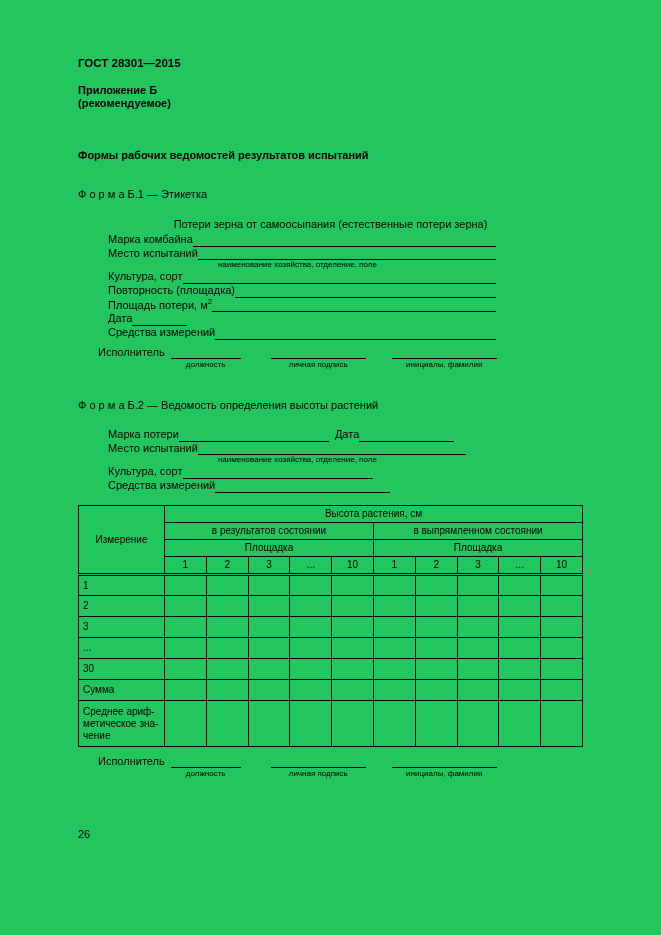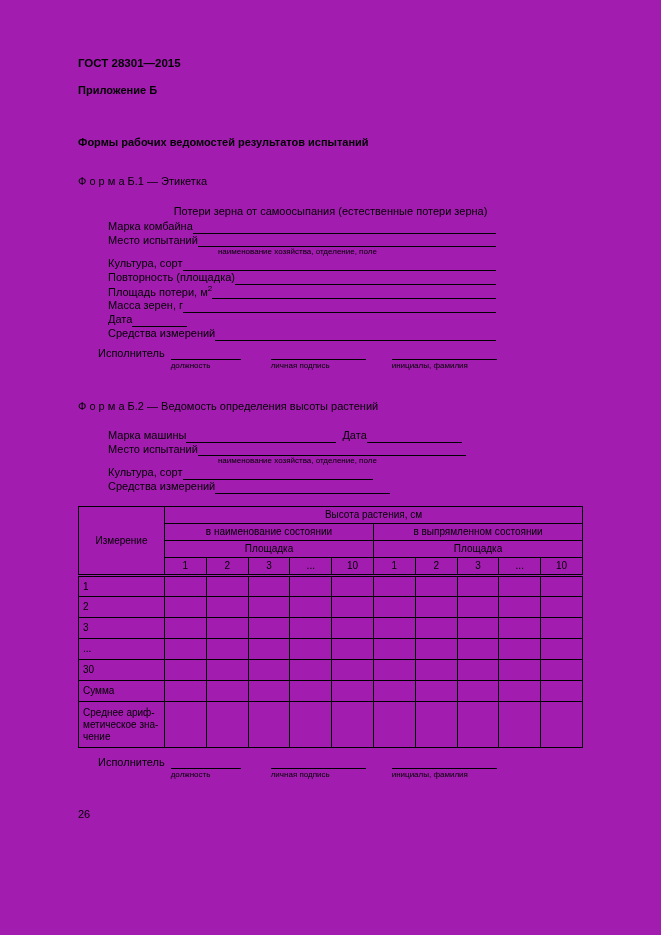--- a/index.html
+++ b/index.html
@@ -1,20 +1,20 @@
 <!DOCTYPE html>
 <html><head>
 <meta charset="utf-8">
 <style>
   * { margin:0; padding:0; box-sizing:border-box; }
   html,body { background:#ffffff; }
   .page {
     position:relative;
     width:661px; height:935px;
-    background:#a21caf; color:#000;
+    background:#22c55e; color:#000;
     font-family:"Liberation Sans", sans-serif;
     font-size:11px; line-height:13px;
     overflow:hidden;
   }
   .doc-number {
     position:absolute; left:78px; top:57px;
     font-weight:bold; font-size:11.5px;
   }
   .content { position:absolute; left:78px; top:84px; width:505px; }
 
@@ -37,52 +37,53 @@
   .fillcol { flex:1 1 auto; display:flex; flex-direction:column;justify-content:flex-end; }
   .fillcol.w268 { flex:0 0 268px; }
   .fillcol .fline { border-bottom:1px solid #000; height:13px; }
   .fnote { font-size:8px; line-height:9px; padding-left:20px; white-space:nowrap; }
 
   .executor { display:flex; margin-left:20px; margin-top:6px; }
   .executor.b2 { margin-top:8px; }
   .exec-label { height:14px; }
   .exec-slot { display:flex; flex-direction:column; }
   .exec-line { height:13px; border-bottom:1px solid #000; }
-  .exec-cap { font-size:8px; line-height:9px; text-align:left; padding-top:1px; white-space:nowrap; }
+  .exec-cap { font-size:8px; line-height:9px; text-align:center; padding-top:1px; white-space:nowrap; }
   .s1 { width:70px; margin-left:6px; }
   .s2 { width:95px; margin-left:30px; }
   .s3 { width:105px; margin-left:26px; }
 
   .htable {
     border-collapse:collapse; table-layout:fixed;
     width:505px; margin-top:12px;
     font-size:10px; line-height:12px;
   }
   .htable td { border:1px solid #000; padding:2px 3px; text-align:center; vertical-align:middle; }
   .htable td.measure-head { border-bottom:3px double #000; }
   .htable tr.nums td { border-bottom:3px double #000; }
   .htable td.row-label { text-align:left; padding-left:4px; }
   .htable tbody tr { height:21px; }
   .htable tbody tr.avg-row { height:46px; }
   .htable tbody td.avg { vertical-align:top; padding-top:5px; }
   .avg-line { display:block; }
 
   .b2-title { margin-top:30px; }
-  .page-number { position:absolute; left:78px; top:808px; }
+  .page-number { position:absolute; left:78px; top:828px; }
 </style>
 </head>
 <body>
 
 <div class="page">
 
   <div class="doc-number">ГОСТ 28301—2015</div>
 
   <div class="content">
 
     <div class="appendix-title">Приложение Б</div>
+    <div class="appendix-note">(рекомендуемое)</div>
 
     <div class="forms-heading">Формы рабочих ведомостей результатов испытаний</div>
 
     <div class="form-title">Ф о р м а  Б.1 — Этикетка</div>
     <div class="form-subtitle">Потери зерна от самоосыпания (естественные потери зерна)</div>
 
     <div class="fields">
       <div class="field">
         <span class="flabel">Марка комбайна</span>
         <span class="fill"></span>
@@ -100,24 +101,20 @@
       </div>
       <div class="field">
         <span class="flabel">Повторность (площадка)</span>
         <span class="fill"></span>
       </div>
       <div class="field">
         <span class="flabel"><span>Площадь потери, м</span><sup>2</sup></span>
         <span class="fill"></span>
       </div>
       <div class="field">
-        <span class="flabel">Масса зерен, г</span>
-        <span class="fill"></span>
-      </div>
-      <div class="field">
         <span class="flabel">Дата</span>
         <span class="fill-fixed w55"></span>
       </div>
       <div class="field">
         <span class="flabel">Средства измерений</span>
         <span class="fill"></span>
       </div>
     </div>
 
     <div class="executor">
@@ -133,21 +130,21 @@
       <span class="exec-slot s3">
         <span class="exec-line"></span>
         <span class="exec-cap">инициалы, фамилия</span>
       </span>
     </div>
 
     <div class="form-title b2-title">Ф о р м а  Б.2 — Ведомость определения высоты растений</div>
 
     <div class="fields b2" style="margin-top:16px;">
       <div class="field">
-        <span class="flabel">Марка машины</span>
+        <span class="flabel">Марка потери</span>
         <span class="fill-fixed w150"></span>
         <span class="flabel gap">Дата</span>
         <span class="fill-fixed w95"></span>
       </div>
       <div class="field tall">
         <span class="flabel">Место испытаний</span>
         <span class="fillcol w268">
           <span class="fline"></span>
           <span class="fnote">наименование хозяйства, отделение, поле</span>
         </span>
@@ -166,21 +163,21 @@
       <colgroup>
         <col style="width:86px">
         <col span="10">
       </colgroup>
       <thead>
         <tr>
           <td rowspan="4" class="measure-head">Измерение</td>
           <td colspan="10">Высота растения, см</td>
         </tr>
         <tr>
-          <td colspan="5">в наименование состоянии</td>
+          <td colspan="5">в результатов состоянии</td>
           <td colspan="5">в выпрямленном состоянии</td>
         </tr>
         <tr>
           <td colspan="5">Площадка</td>
           <td colspan="5">Площадка</td>
         </tr>
         <tr class="nums">
           <td>1</td>
           <td>2</td>
           <td>3</td>

